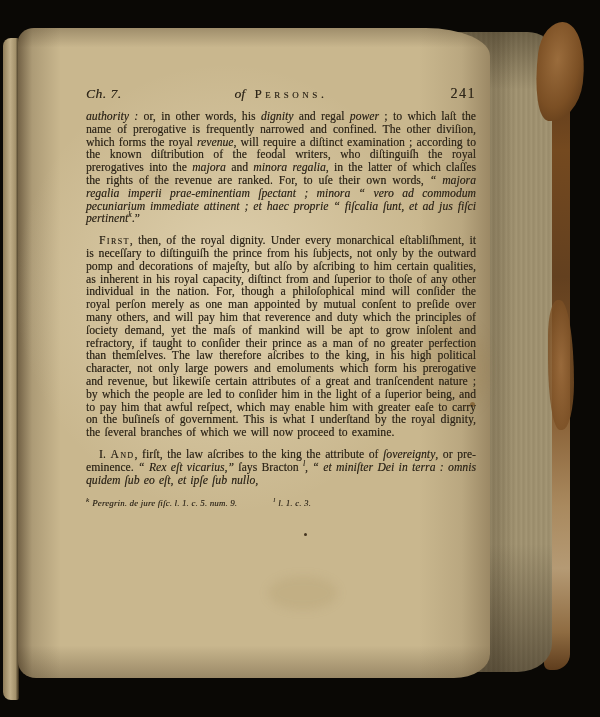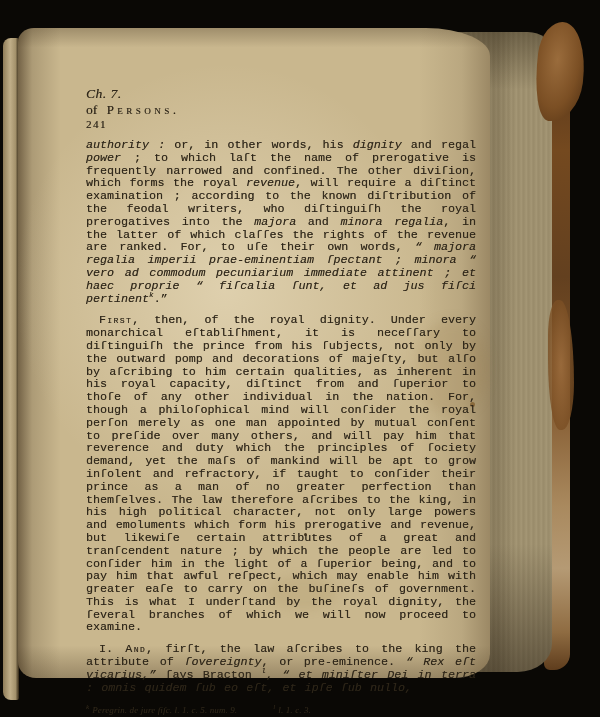--- a/index.html
+++ b/index.html
@@ -39,29 +39,29 @@
   .stain-2{left:250px;top:548px;width:70px;height:34px;background:rgba(150,120,70,.13);filter:blur(5px);}
   .stain-3{left:120px;top:140px;width:40px;height:26px;background:rgba(150,122,74,.10);filter:blur(4px);}
   .fox-dot{position:absolute;left:452px;top:374px;width:5px;height:5px;border-radius:50%;
     background:#8a6a3c;filter:blur(.6px);z-index:5;}
   .speck{position:absolute;left:286px;top:505px;width:3px;height:3px;border-radius:50%;
     background:#453520;z-index:6;}
 
   
   .text-col{position:absolute;left:68px;top:58px;width:390px;z-index:6;color:#2e2619;
     text-shadow:.2px .2px .35px rgba(46,38,26,.55);}
-  .header-row{display:flex;align-items:baseline;font-size:13.5px;flex-direction:column;}
+  .header-row{display:flex;align-items:baseline;font-size:13.5px;}
   .hdr-chapter{width:86px;font-style:italic;letter-spacing:.5px;}
   .hdr-title{flex:1;text-align:center;}
-  .hdr-of{font-size:13.5px;margin-right:6px;}
+  .hdr-of{font-style:italic;font-size:13.5px;margin-right:6px;}
   .hdr-caps{font-variant:small-caps;letter-spacing:3.5px;font-size:13px;}
-  .hdr-page{width:86px;letter-spacing:1.5px;font-size:11px;}
+  .hdr-page{width:86px;text-align:right;letter-spacing:1.5px;font-size:14px;}
   .body{margin-top:9px;font-size:11.6px;line-height:12.8px;text-align:justify;
     word-spacing:1.2px;letter-spacing:.05px;}
-  .para{margin:0 0 9px 0;font-family:Liberation Mono, monospace;}
+  .para{margin:0 0 9px 0;}
   .para.indent{text-indent:13px;}
   .seg-i{font-style:italic;}
   .seg-sc{font-variant:small-caps;letter-spacing:1.4px;}
   .seg-sup{vertical-align:super;font-size:7.5px;font-style:italic;line-height:0;}
   .footer-row{display:flex;gap:36px;font-size:8.8px;font-style:italic;margin-top:1px;
     letter-spacing:.2px;}
   .footnote .fn-marker{vertical-align:super;font-size:6.8px;margin-right:3px;}
   .sig-row{position:relative;text-align:center;margin-top:2px;height:18px;}
   .signature{font-size:13px;letter-spacing:2px;}
   .catchword{position:absolute;right:96px;top:-5px;font-style:italic;font-size:11px;}

